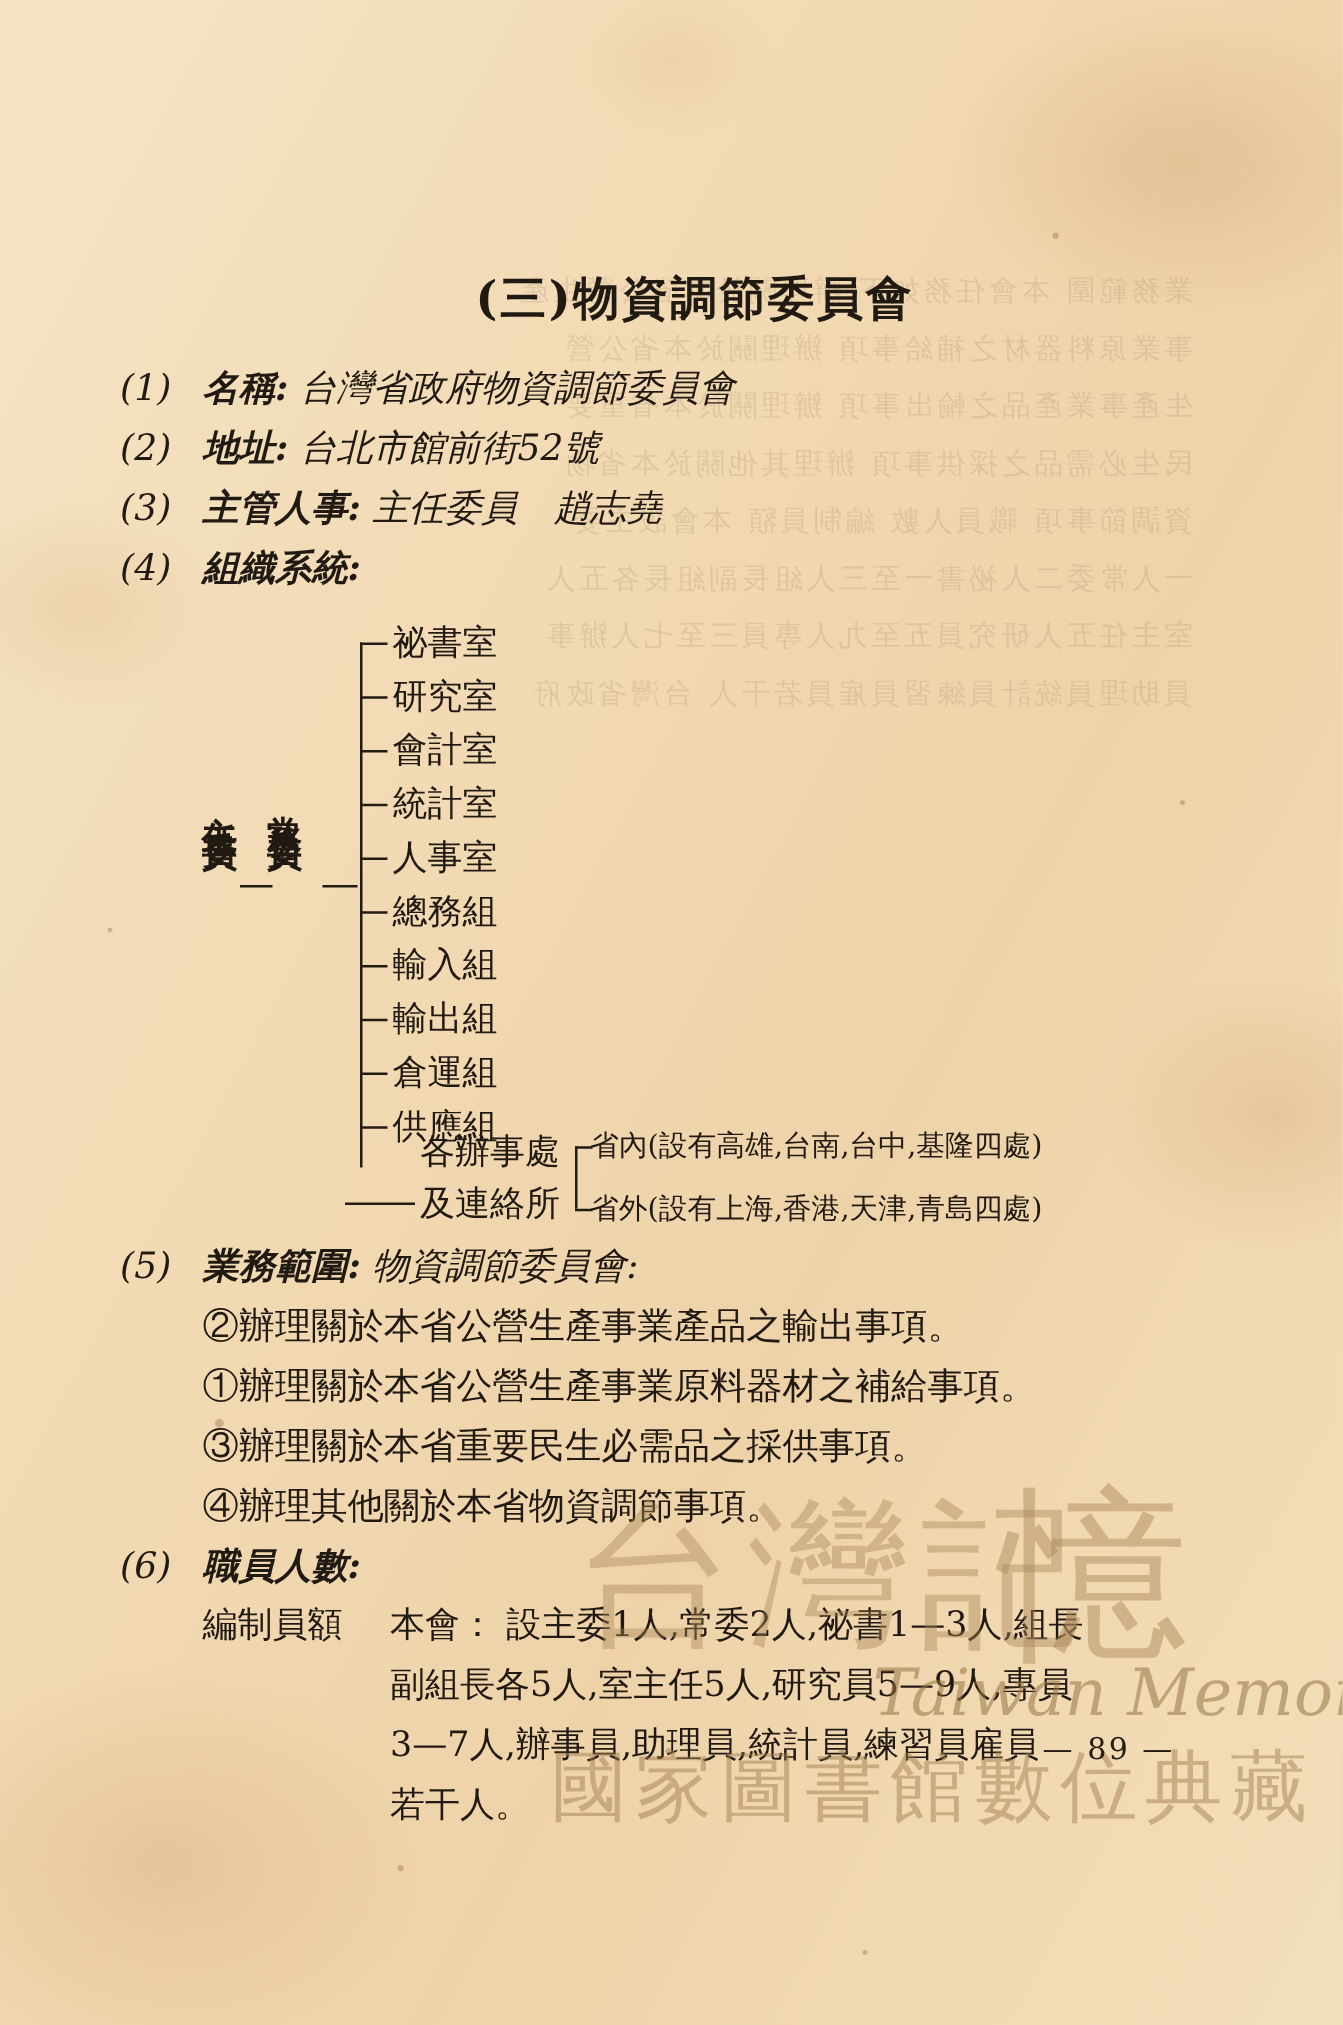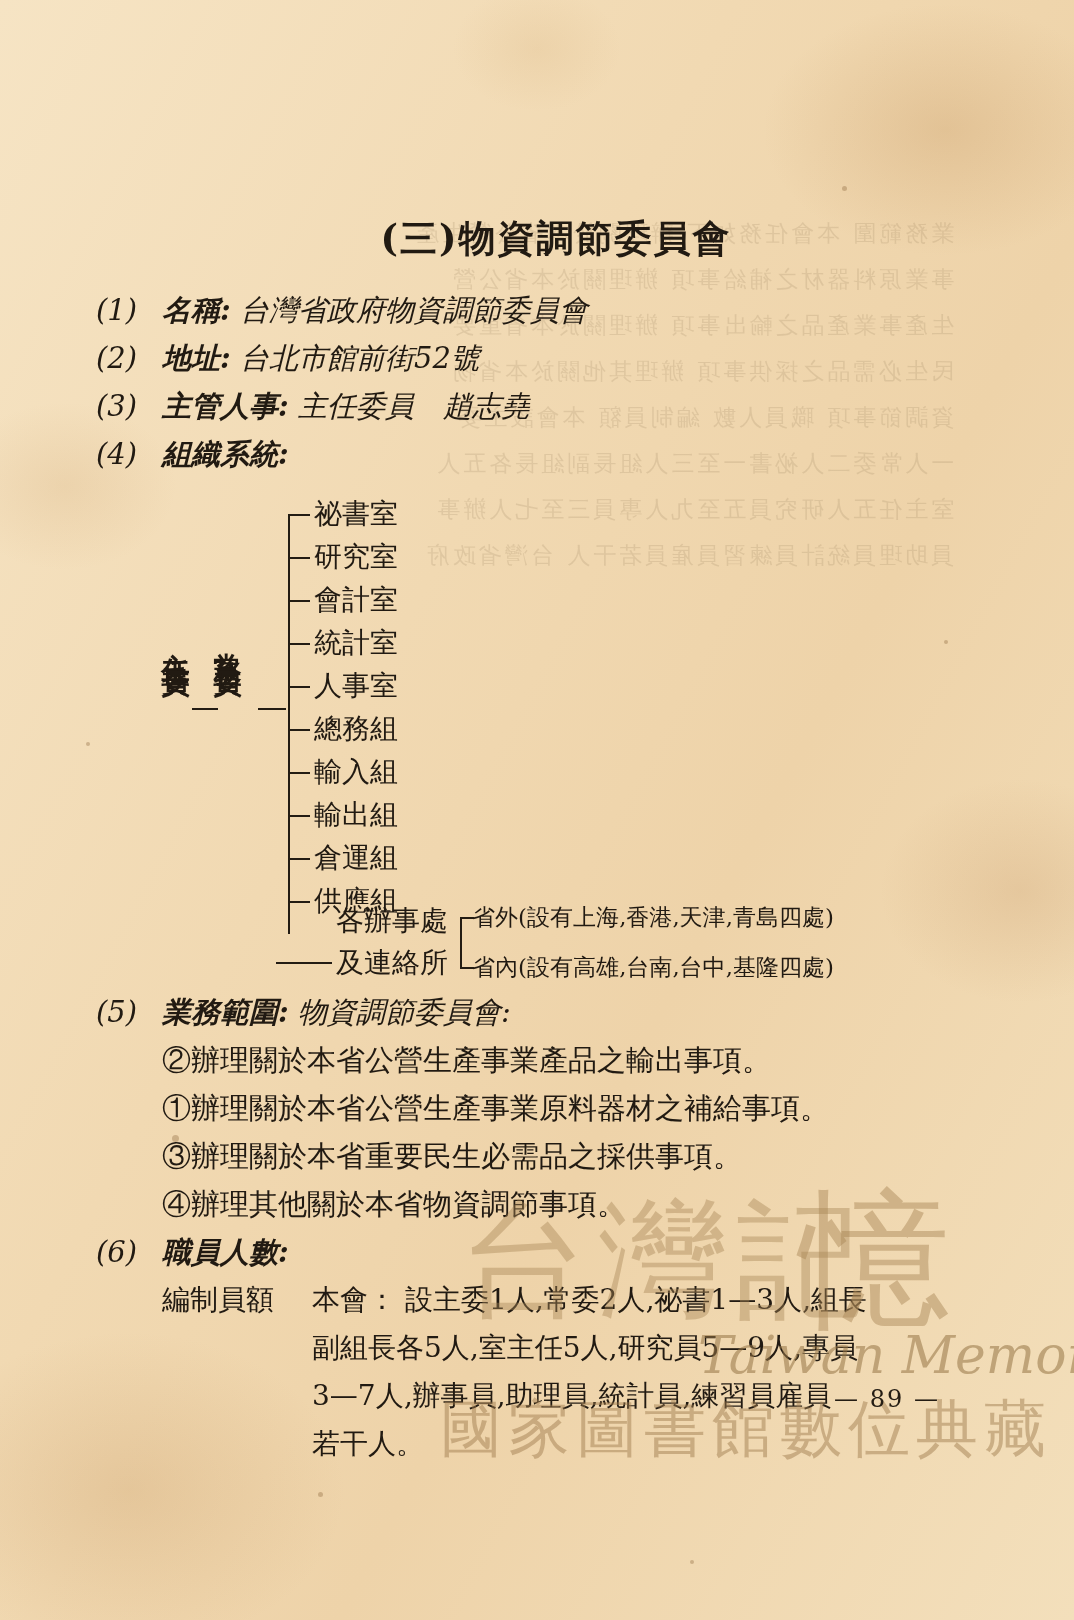--- a/index.html
+++ b/index.html
@@ -337,22 +337,22 @@
         <div class="two-line">
           <div>各辦事處</div>
           <div>及連絡所</div>
         </div>
         <div class="connector">
           <div class="v"></div>
           <div class="h1"></div>
           <div class="h2"></div>
         </div>
         <div class="rows">
+          <div>省內(設有高雄‚台南‚台中‚基隆四處)</div>
           <div>省外(設有上海‚香港‚天津‚青島四處)</div>
-          <div>省內(設有高雄‚台南‚台中‚基隆四處)</div>
         </div>
       </div>
 
     </div>
 
     <div class="line">
       <span class="num">(5)</span><span class="label">業務範圍:</span> <span>物資調節委員會:</span>
     </div>
     <div class="sub">②辦理關於本省公營生產事業產品之輸出事項。</div>
     <div class="sub">①辦理關於本省公營生產事業原料器材之補給事項。</div>

